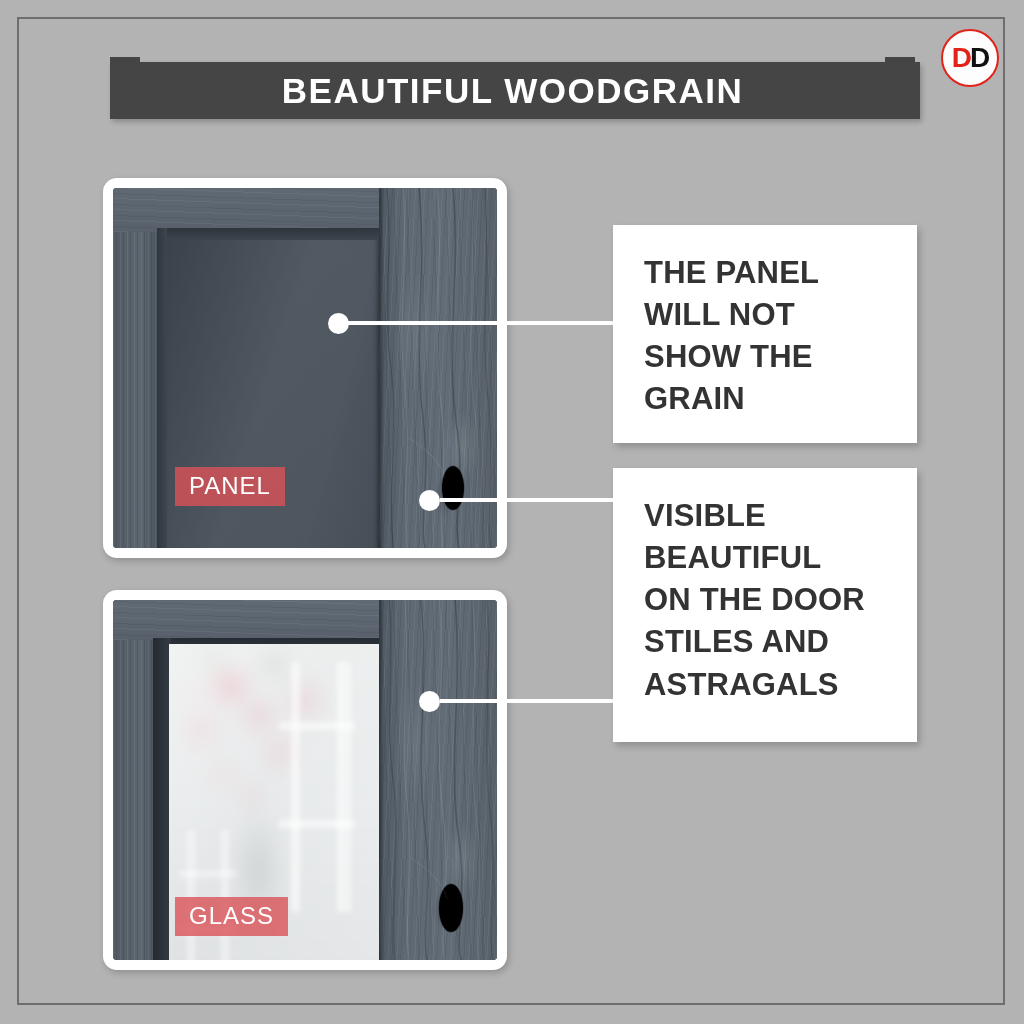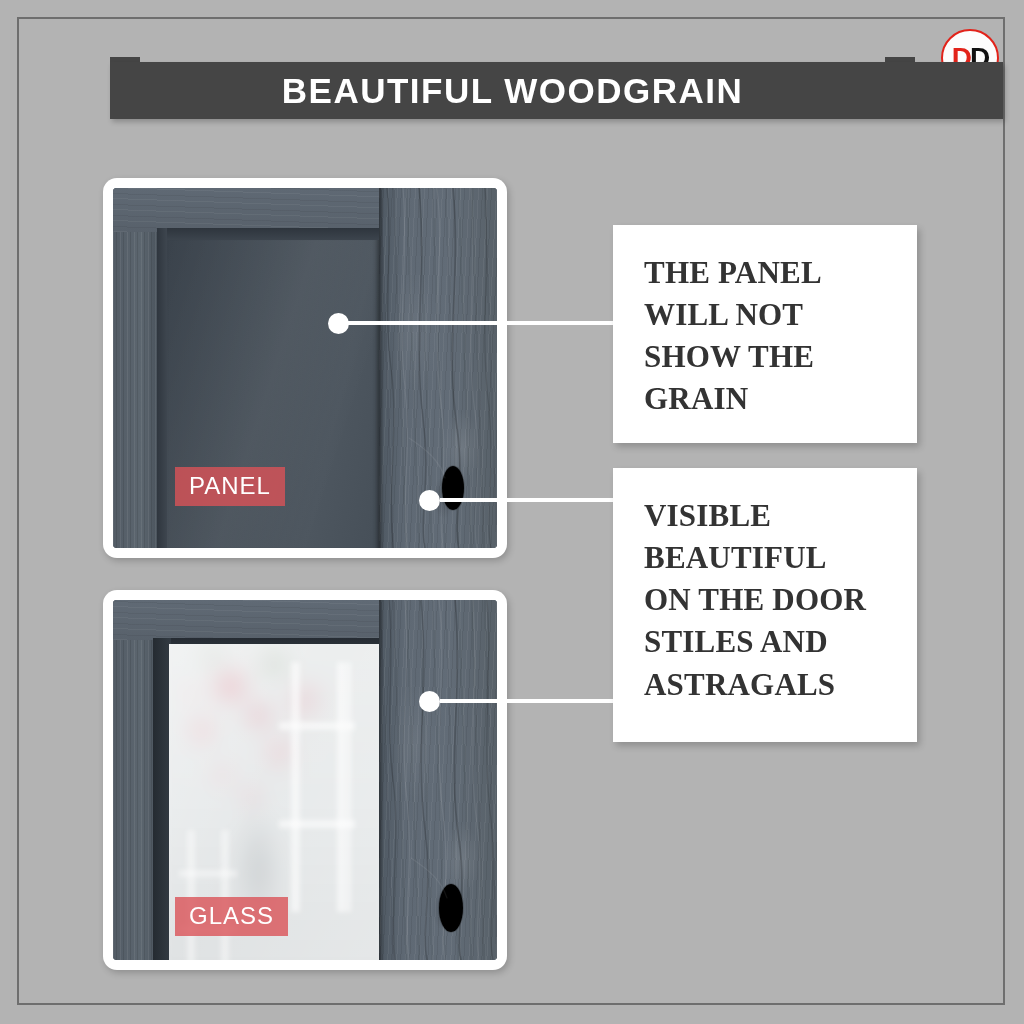--- a/index.html
+++ b/index.html
@@ -51,21 +51,21 @@
     line-height: 1;
   }
   .logo .d1 { color: #e2231a; }
   .logo .d2 { color: #111111; }
 
   
   .ribbon {
     position: absolute;
     left: 110px;
     top: 62px;
-    width: 893px;
+    width: 810px;
     height: 57px;
     background: #454545;
     box-shadow: 2px 3px 5px rgba(0,0,0,0.22);
     text-decoration: underline;
   }
   .ribbon-title {
     position: absolute;
     left: 0;
     top: 0;
     width: 805px;
@@ -313,21 +313,20 @@
   }
   .tag.panel { left: 62px; bottom: 42px; }
   .tag.glass { left: 62px; bottom: 24px; }
 
   
   .callout {
     position: absolute;
     background: #ffffff;
     box-shadow: 3px 4px 7px rgba(0,0,0,0.20);
     box-sizing: border-box;
-    font-family: Liberation Serif, serif;
   }
   .callout-text {
     position: absolute;
     left: 31px;
     top: 27px;
     right: 18px;
     color: #333333;
     font-size: 31px;
     font-weight: bold;
     line-height: 1.36;

